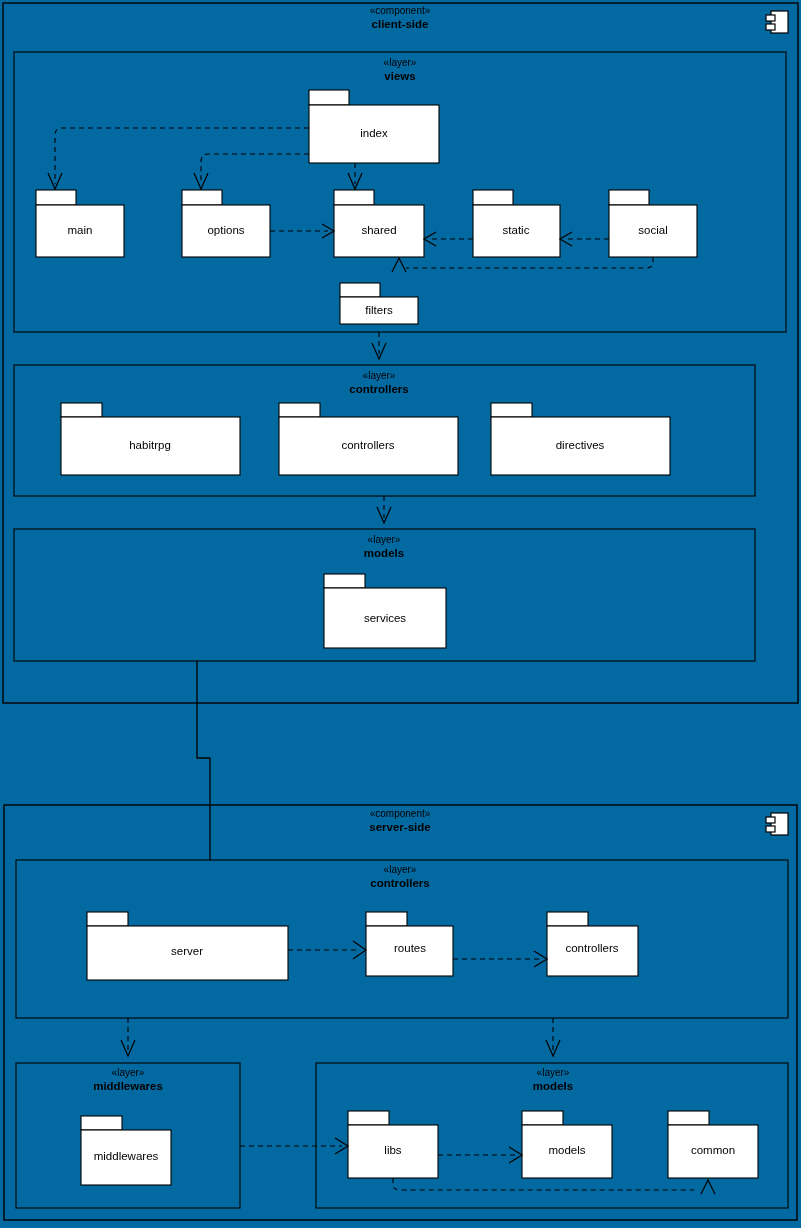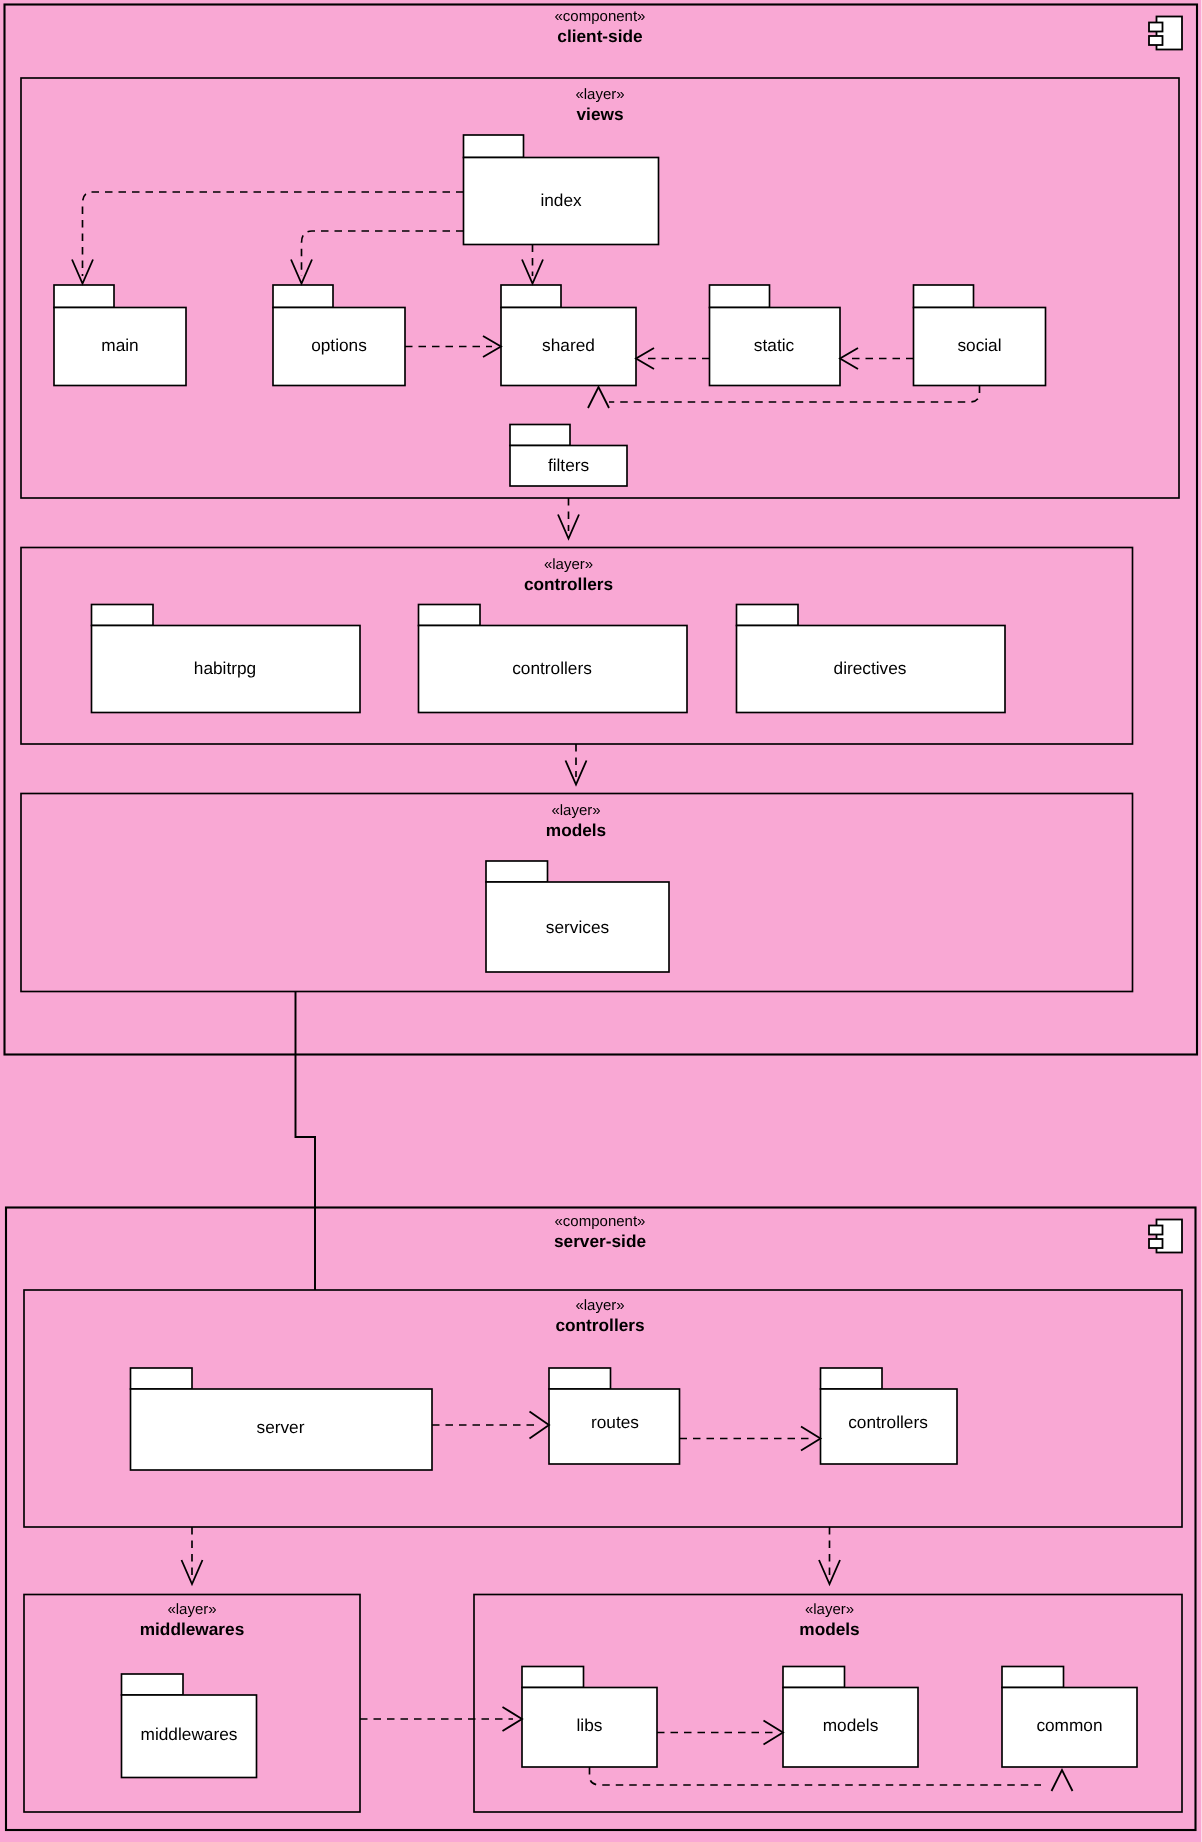--- a/index.html
+++ b/index.html
@@ -9,21 +9,21 @@
     background: #ffffff;
   }
   body {
     font-family: "Liberation Sans", sans-serif;
   }
   #diagram-root {
     position: relative;
     width: 801px;
     height: 1228px;
     overflow: hidden;
-    background: #f9a8d4;
+    background: #0369a1;
   }
   svg#uml-canvas {
     display: block;
     width: 801px;
     height: 1228px;
   }
   .frame-rect {
     fill: none;
     stroke: #000000;
     stroke-width: 1.4;

